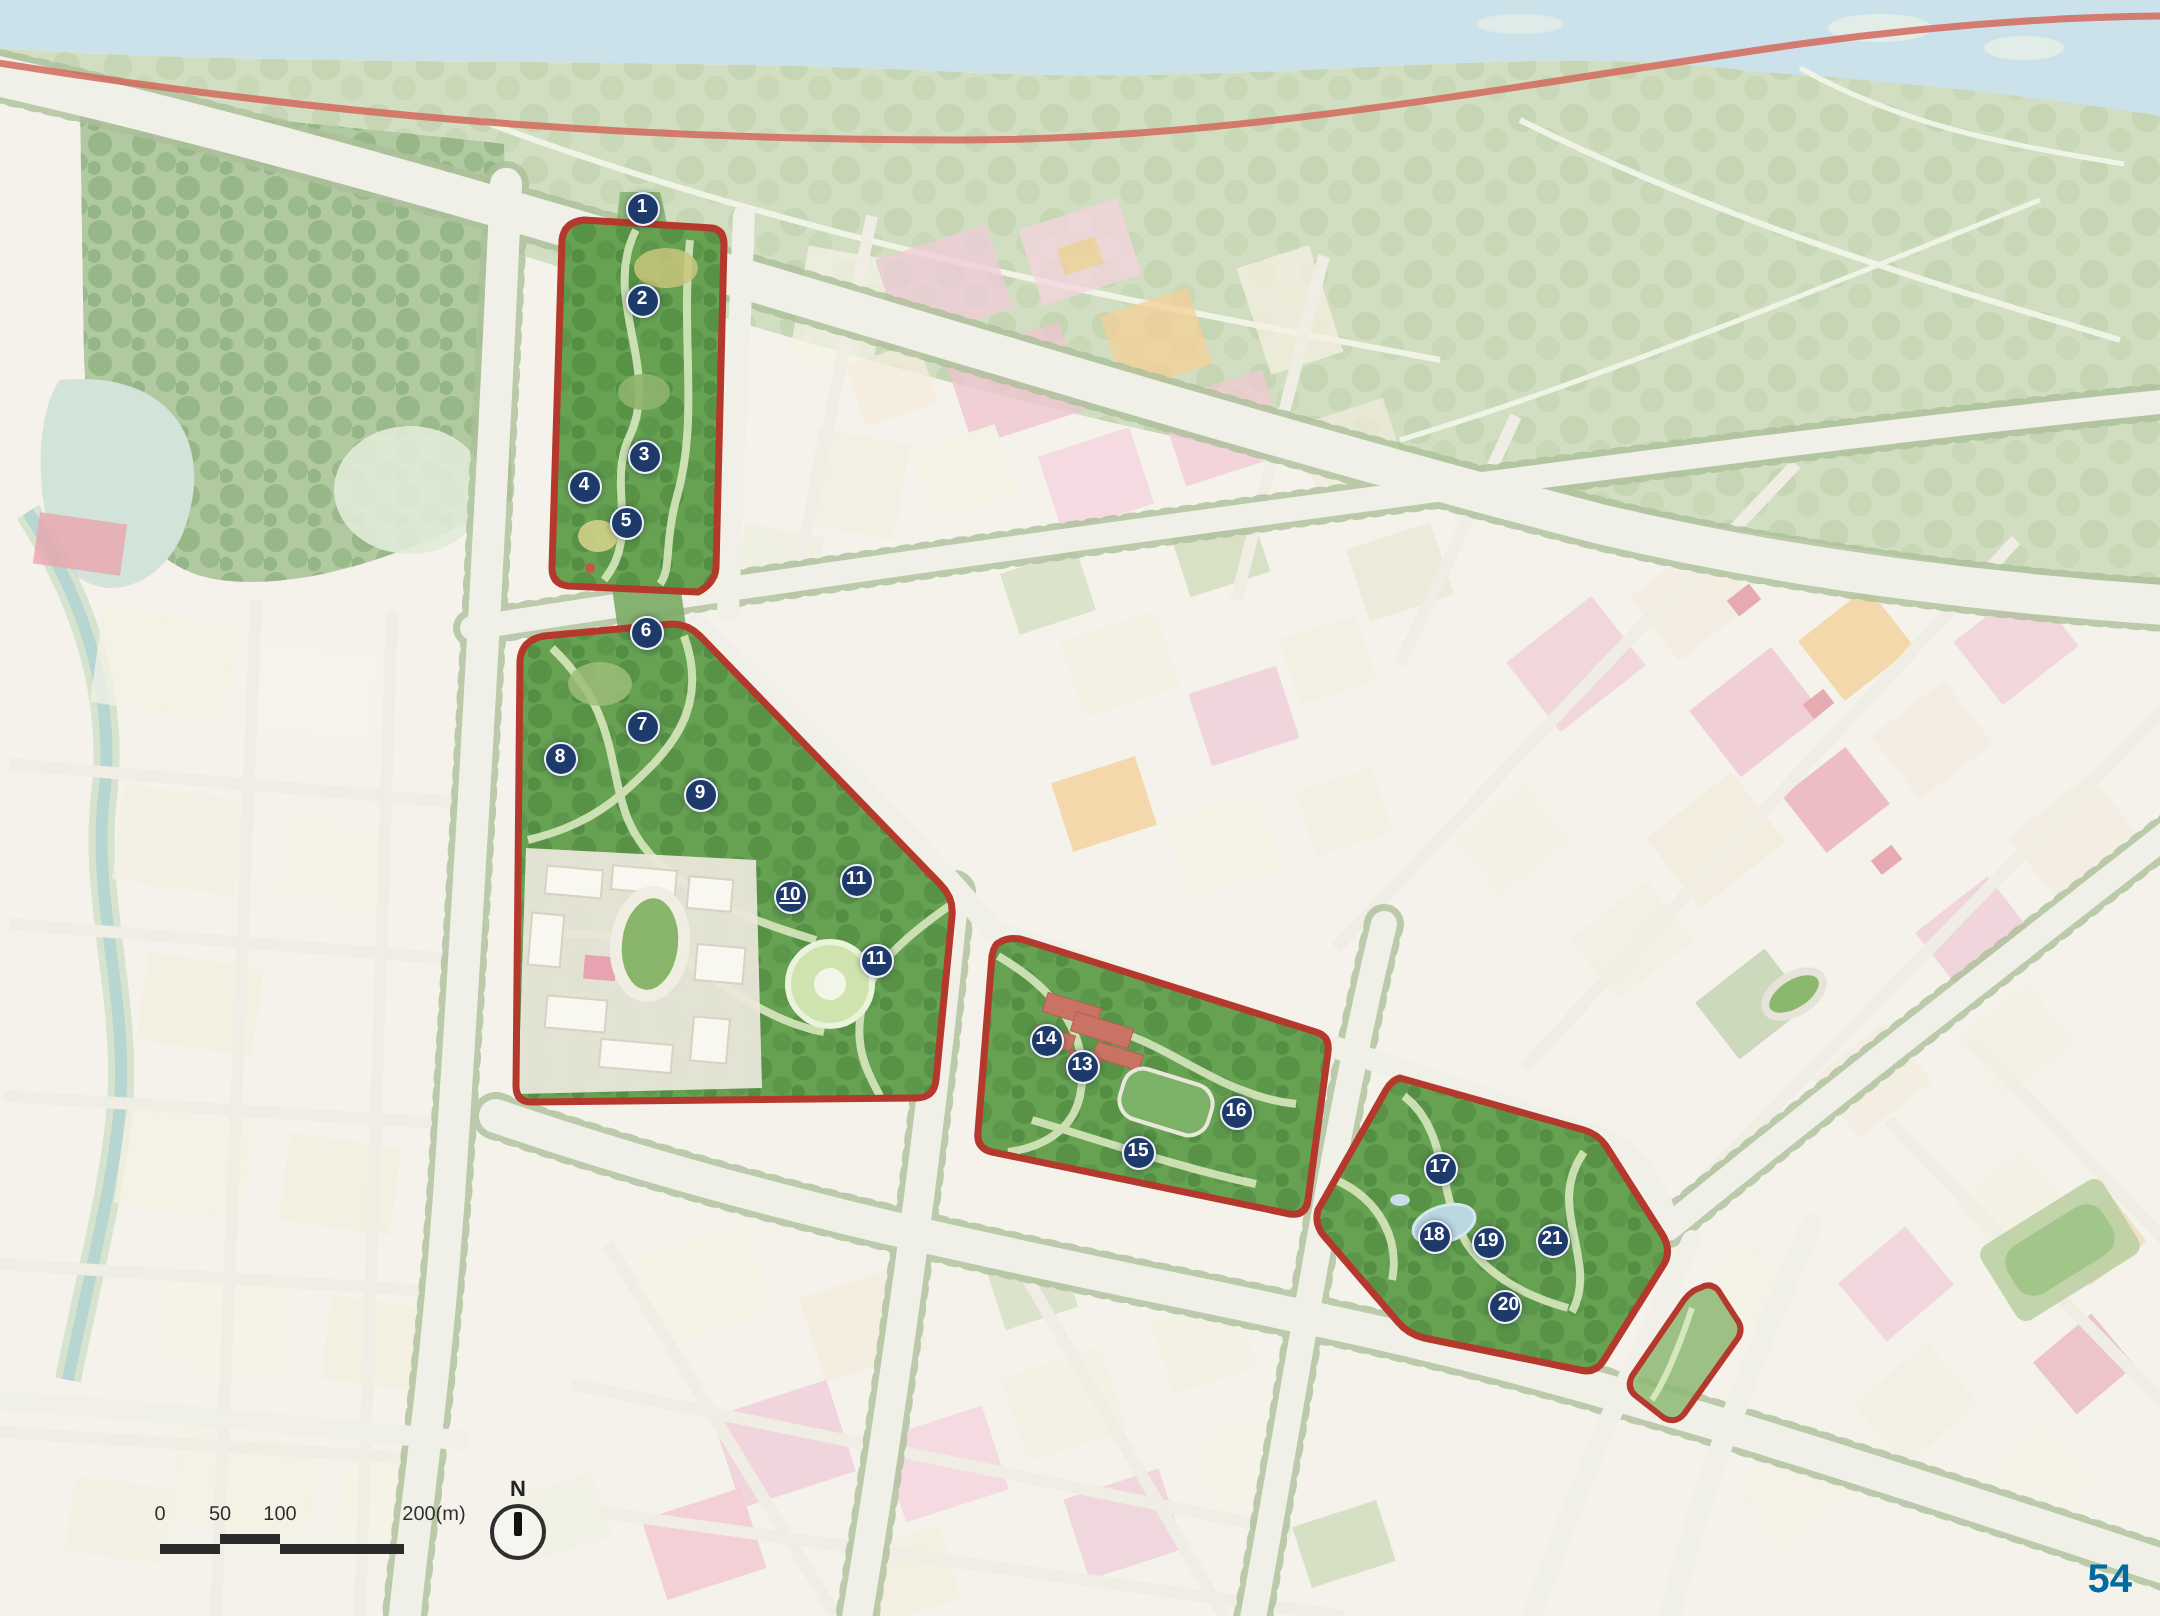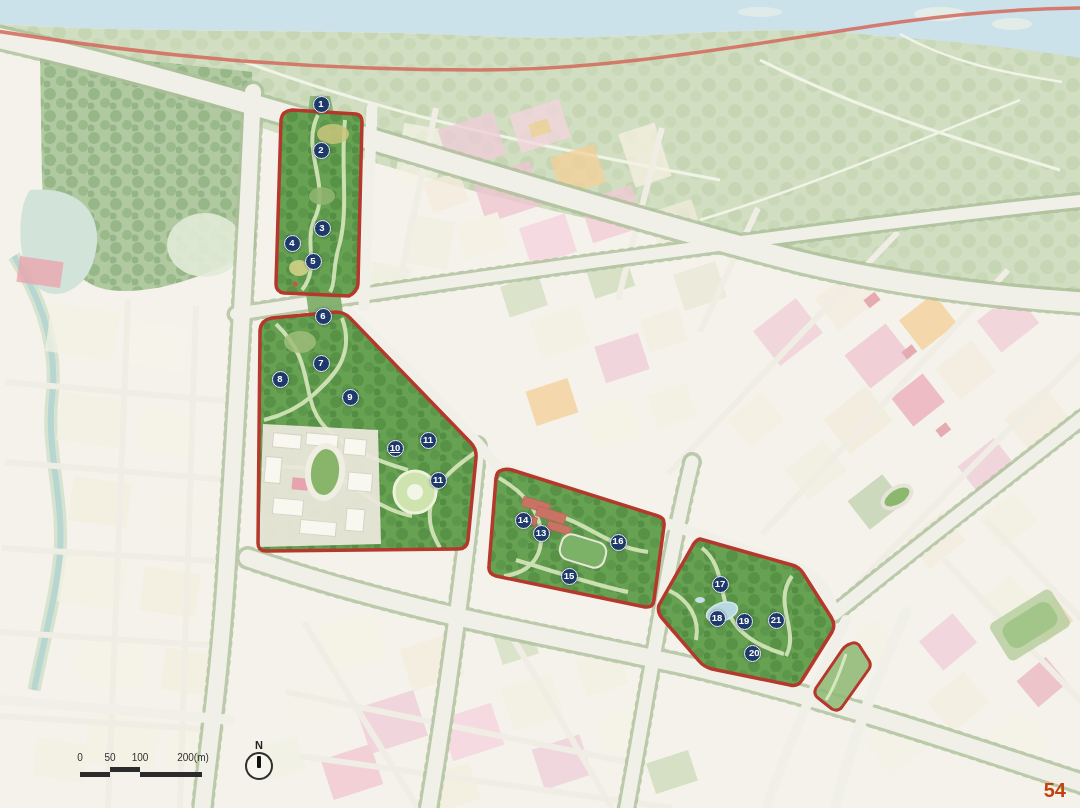--- a/index.html
+++ b/index.html
@@ -15,21 +15,21 @@
   .tick{position:absolute;top:0;font-size:10px;transform:translateX(-50%);white-space:nowrap}
   .tick.last{transform:translateX(-28%)}
   .bar{position:absolute;top:15px;left:0;width:122px;height:10px}
   .seg{position:absolute;background:#2b2b2b}
   .north{position:absolute;left:244px;top:739px;width:30px;text-align:center;color:#222}
   .north .nlabel{font-size:11px;line-height:12px;font-weight:bold}
   .north .circ{width:24px;height:24px;border:2px solid #2f2f2f;border-radius:50%;
                margin:1px auto 0;position:relative;background:rgba(255,255,255,.25);box-sizing:content-box}
   .north .needle{position:absolute;left:50%;top:2px;width:4px;height:12px;background:#111;
                  transform:translateX(-50%);border-radius:1px}
-  .pagenum{position:absolute;right:14px;bottom:6px;font-size:20px;font-weight:bold;color:#c2410c}
+  .pagenum{position:absolute;right:14px;bottom:6px;font-size:20px;font-weight:bold;color:#0369a1}
 </style>
 </head>
 <body>
 
 <div id="stage">
 
 <svg id="map-svg" width="1080" height="808" viewBox="0 0 1080 808">
   <defs>
     <pattern id="treePat" width="22" height="22" patternUnits="userSpaceOnUse">
       <circle cx="6" cy="6" r="6" fill="#47823c"></circle>
@@ -322,33 +322,33 @@
       <div class="marker" style="left: 314.5px; top: 307.5px;">6</div>
       <div class="marker" style="left: 312.5px; top: 354.5px;">7</div>
       <div class="marker" style="left: 271.5px; top: 370.5px;">8</div>
       <div class="marker" style="left: 341.5px; top: 388.5px;">9</div>
       <div class="marker" style="left: 386.5px; top: 439.5px; text-decoration: underline;">10</div>
       <div class="marker" style="left: 419.5px; top: 431.5px;">11</div>
       <div class="marker" style="left: 429.5px; top: 471.5px;">11</div>
       <div class="marker" style="left: 532.5px; top: 525px;">13</div>
       <div class="marker" style="left: 514.5px; top: 512px;">14</div>
       <div class="marker" style="left: 560.5px; top: 567.5px;">15</div>
-      <div class="marker" style="left: 609.5px; top: 534px; font-family: Liberation Mono, monospace;">16</div>
+      <div class="marker" style="left: 609.5px; top: 548px;">16</div>
       <div class="marker" style="left: 711.5px; top: 575.5px;">17</div>
       <div class="marker" style="left: 708.5px; top: 609.5px;">18</div>
       <div class="marker" style="left: 735.5px; top: 612.5px;">19</div>
       <div class="marker" style="left: 743.5px; top: 644.5px; text-align: right;">20</div>
       <div class="marker" style="left: 767.5px; top: 612px;">21</div>
     </div>
 
 <div class="scalebar">
   <span class="tick" style="left:0">0</span>
   <span class="tick" style="left:30px">50</span>
   <span class="tick" style="left:60px">100</span>
-  <span class="tick last" style="left:106px">200(m)</span>
+  <span class="tick last" style="left:130px">200(m)</span>
   <div class="bar">
     <div class="seg" style="left:0;top:5px;width:30px;height:5px"></div>
     <div class="seg" style="left:30px;top:0;width:30px;height:5px"></div>
     <div class="seg" style="left:60px;top:5px;width:62px;height:5px"></div>
   </div>
 </div>
 
 <div class="north">
   <div class="nlabel">N</div>
   <div class="circ">

